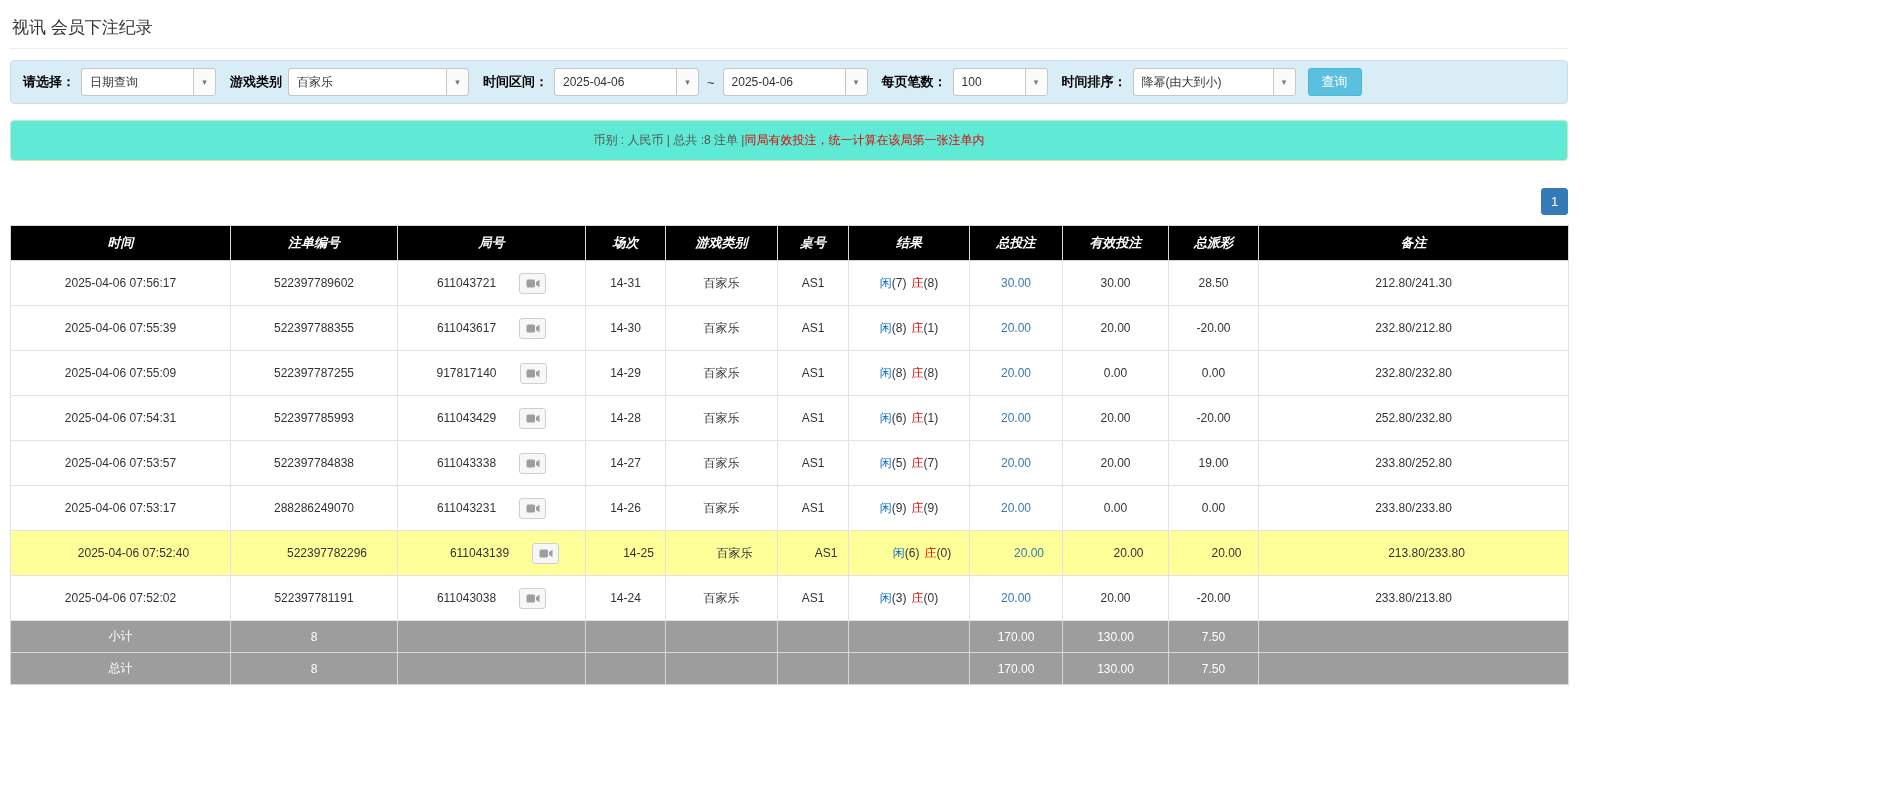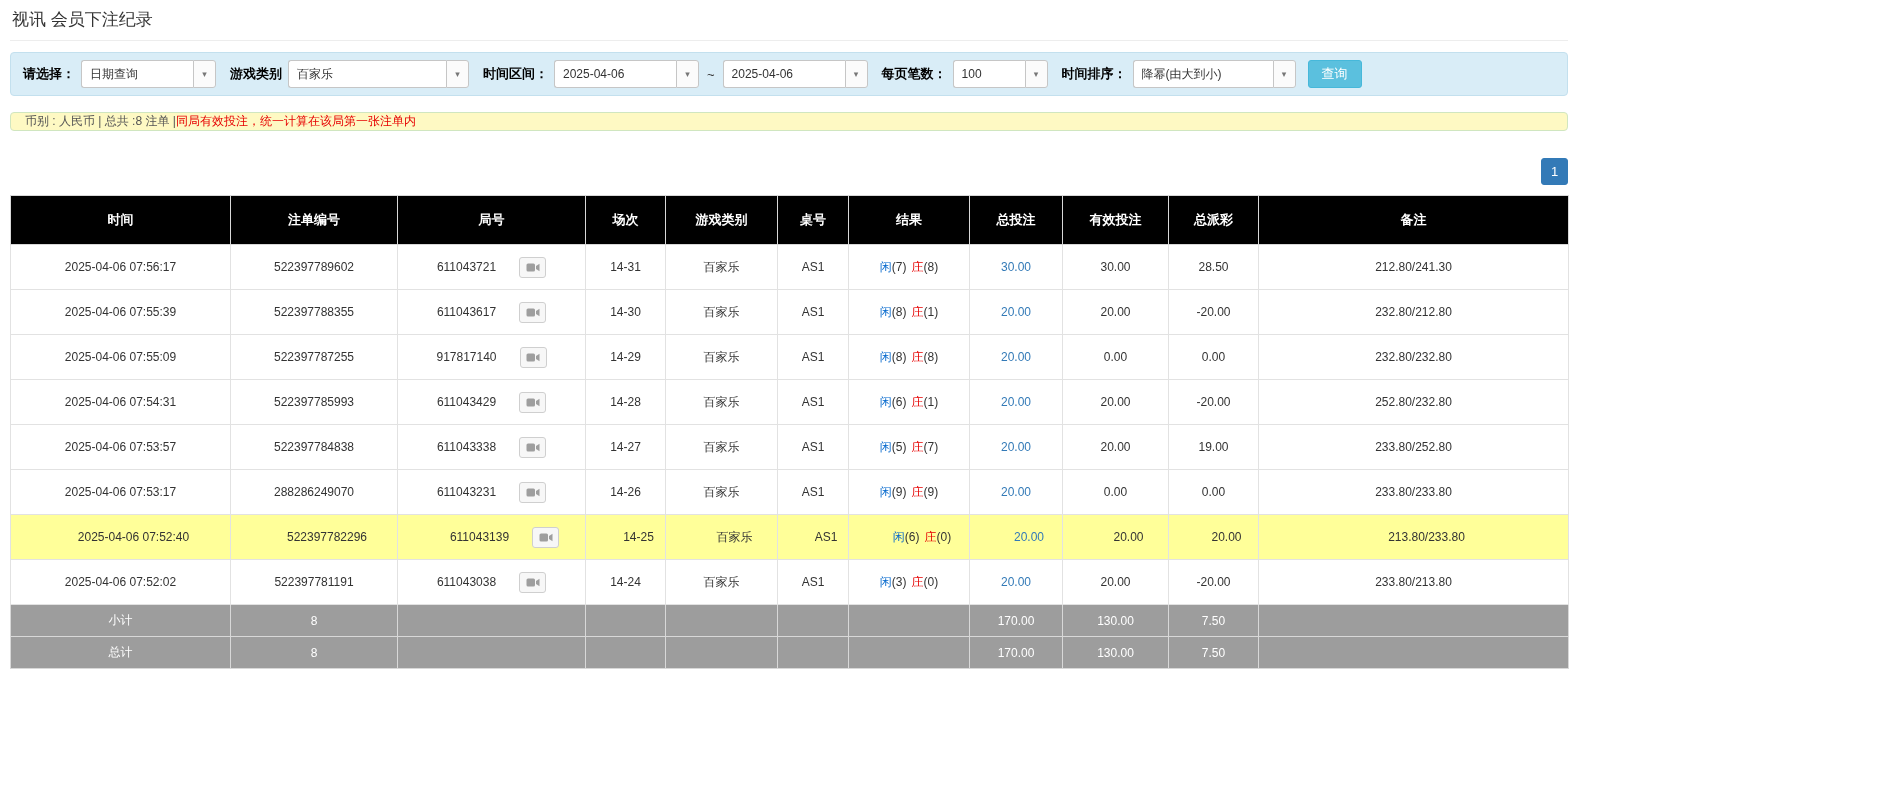--- a/index.html
+++ b/index.html
@@ -7,21 +7,21 @@
   body {
     font-family: "Liberation Sans", "DejaVu Sans", sans-serif;
     color: #333;
     width: 1899px;
     height: 807px;
     overflow: hidden;
   }
   .page { width: 1558px; margin: 0 0 0 10px; }
 
   
-  .page-header { border-bottom: 1px solid #ededed; }
+  .page-header { border-bottom: 1px solid #ededed; margin-top: 8px; }
   .page-title { font-size: 17px; font-weight: 400; color: #333; margin: 0; padding: 8px 0 9px 2px; }
 
   
   .filter-bar {
     background: #d9edf7; border: 1px solid #c3e0ee; border-radius: 4px;
     margin-top: 11px; padding: 7px 12px;
     display: flex; align-items: center; gap: 6px;
   }
   .f-label { font-size: 13px; font-weight: bold; color: #000000; white-space: nowrap; margin-left: 8px; }
   .f-label:first-child { margin-left: 0; }
@@ -40,43 +40,43 @@
   .w72  { width: 72px;  } .w140 { width: 140px; }
   .tilde { font-size: 13px; color: #333; margin: 0 2px; }
   .search-btn {
     background: #5bc0de; border: 1px solid #46b8da; color: #fff;
     height: 28px; padding: 0 13px; border-radius: 3px; font-size: 13px;
     cursor: pointer; margin-left: 6px;
   }
 
   
   .summary-bar {
-    background: #fef9c3; border: 1px solid #d0e6c0; border-radius: 4px;
-    margin-top: 16px; padding: 0 14px;
-    display: flex; justify-content: flex-start; align-items: center;
+    background: #5eead4; border: 1px solid #d0e6c0; border-radius: 4px;
+    margin-top: 16px; padding: 11px 14px;
+    display: flex; justify-content: center; align-items: center;
     font-size: 12px;
   }
   .summary-left { color: #555; }
   .summary-right { color: #e60000; }
 
   
   .pagination { display: flex; justify-content: flex-end; margin: 27px 0 10px; }
   .page-btn {
     min-width: 27px; height: 27px; background: #337ab7; border: 1px solid #337ab7;
     color: #fff; border-radius: 3px; font-size: 13px; cursor: pointer;
   }
 
   
   .records-table {
     width: 100%; border-collapse: collapse; table-layout: fixed;
     text-align: center; font-size: 12px;
   }
   .records-table th {
     background: #000; color: #fff; font-weight: bold; font-size: 13px;
-    padding: 15px 4px; border: 1px solid #d8d8d8;
+    padding: 8px 4px; border: 1px solid #d8d8d8; font-style: italic;
   }
   .records-table td {
     border: 1px solid #e2e2e2; padding: 0 4px; height: 45px; color: #333;
     overflow: hidden; white-space: nowrap;
   }
   tr.highlight td { background: #ffff99; padding-left: 30px; }
   .summary-row td { background: #9d9d9d; color: #fff; height: 32px; border: 1px solid #d8d8d8; }
   .bet-link { color: #337ab7; cursor: pointer; }
   .res-p { color: #0066cc; }
   .res-b { color: #e60000; margin-left: 5px; }

